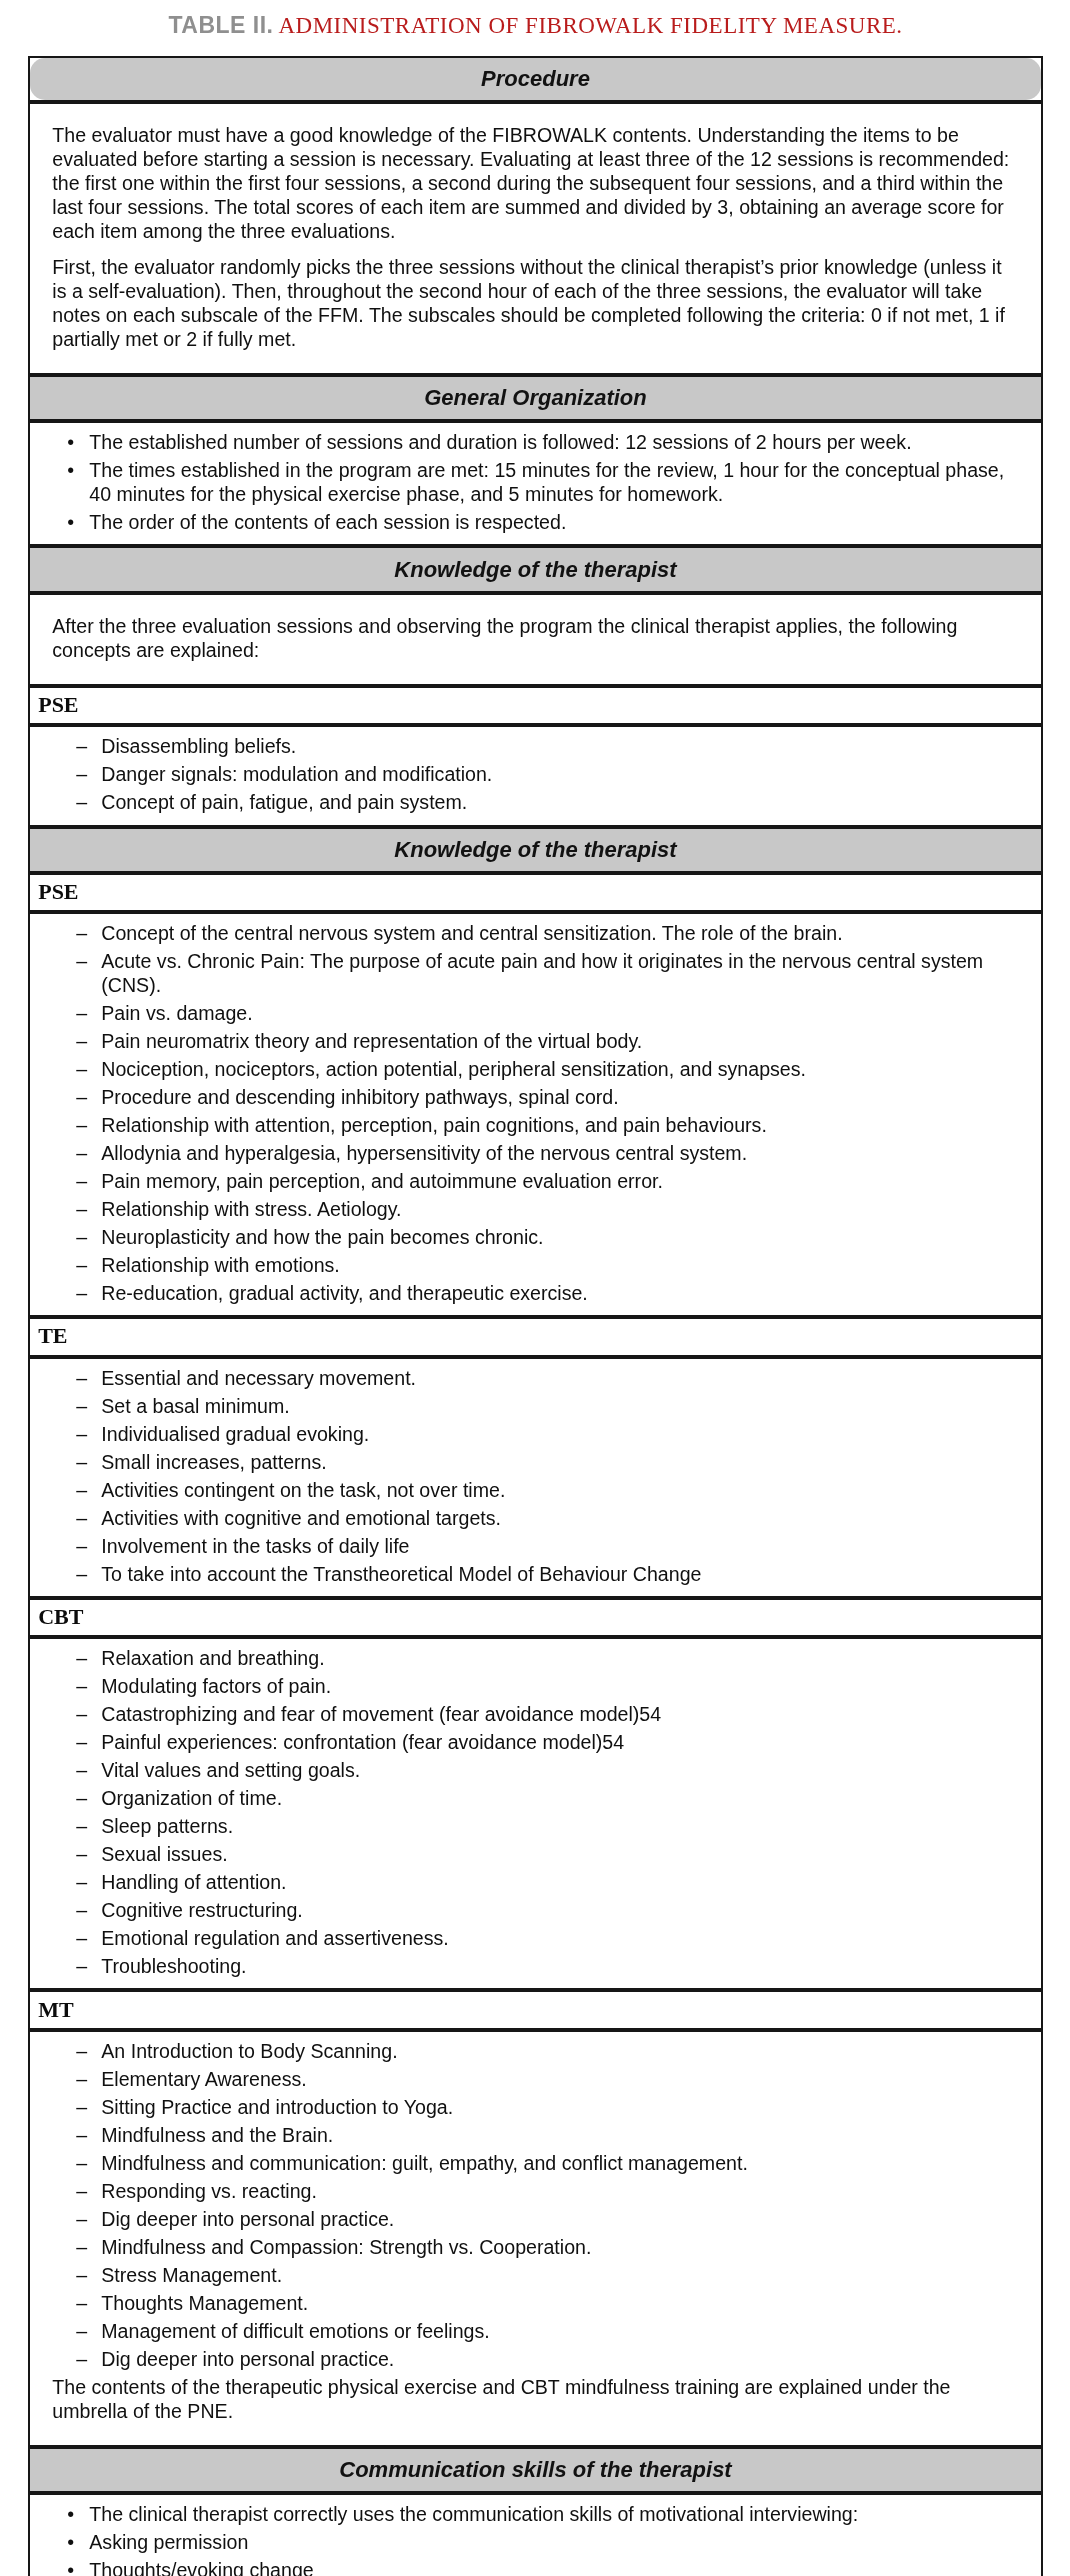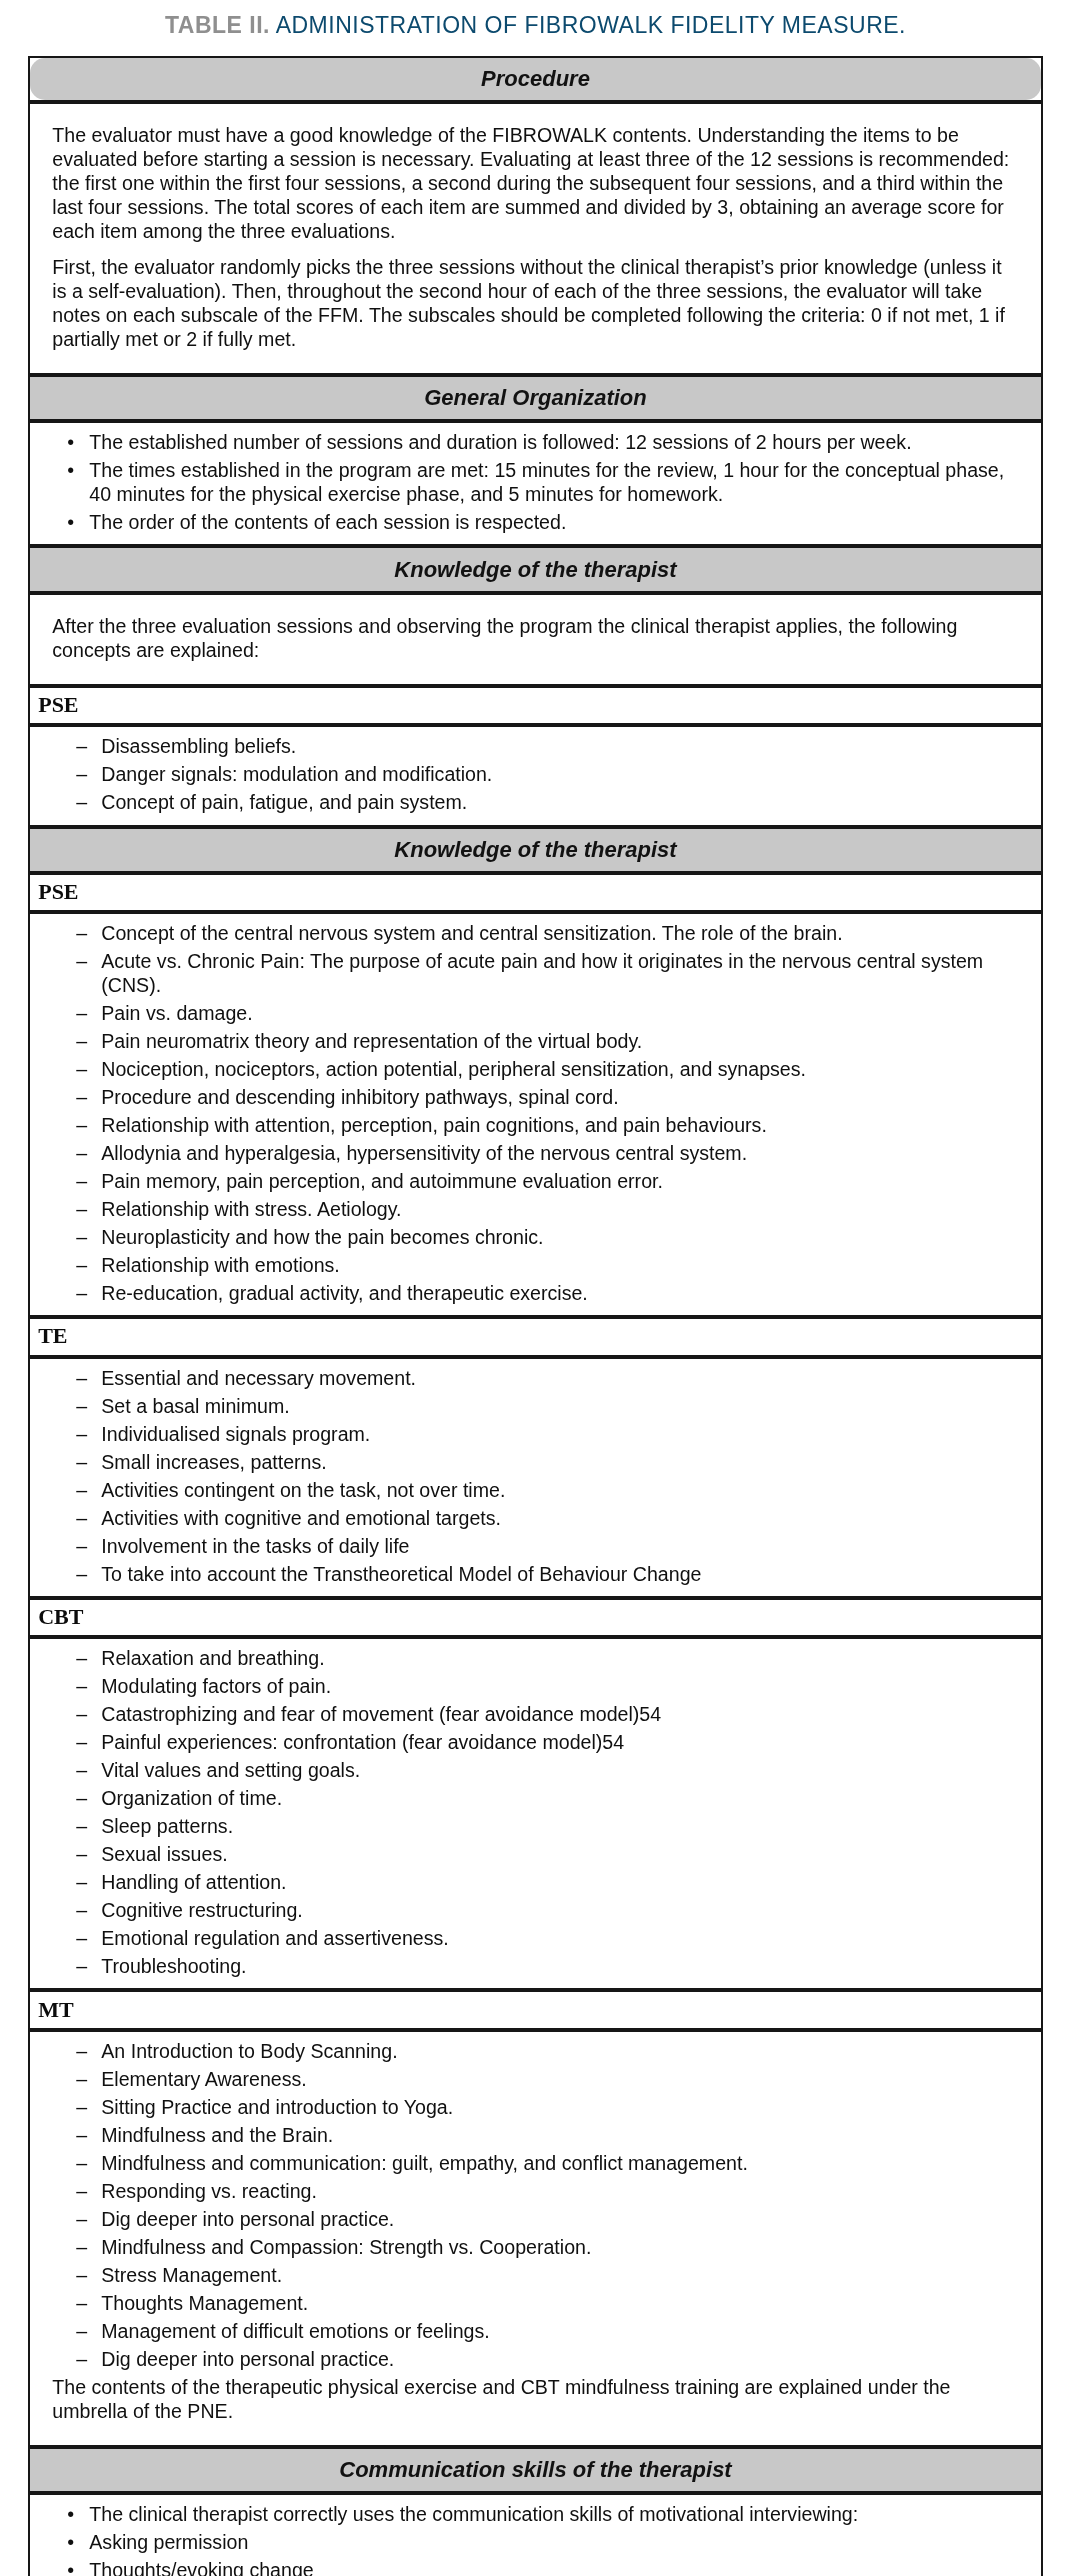--- a/index.html
+++ b/index.html
@@ -18,21 +18,21 @@
   }
   .page{width:1071px;min-height:2739px;padding-top:12.4px;}
   .doc-title{
     text-align:center;
     font-size:23px;
     letter-spacing:0.5px;
     margin-bottom:16.5px;
     white-space:nowrap;
   }
   .doc-title .t-label{font-weight:bold;color:var(--title-label);}
-  .doc-title .t-text{font-weight:normal;color:#0c4a6e;}
+  .doc-title .t-text{font-weight:normal;color:#b91c1c;font-family:Liberation Serif, serif;}
   .fidelity-table{
     margin:0 28px 14.4px 28px;
     border:2.6px solid var(--border);
     background:#fff;
   }
   .block{border-top:4.1px solid var(--border);}
   .block:first-child{border-top:none;border-radius:15px;}
   .header-row{
     background:var(--header-bg);
     text-align:center;
@@ -107,21 +107,21 @@
         <div class="li li-dash"><span class="marker">–</span><span class="li-text">Pain memory, pain perception, and autoimmune evaluation error.</span></div>
         <div class="li li-dash"><span class="marker">–</span><span class="li-text">Relationship with stress. Aetiology.</span></div>
         <div class="li li-dash"><span class="marker">–</span><span class="li-text">Neuroplasticity and how the pain becomes chronic.</span></div>
         <div class="li li-dash"><span class="marker">–</span><span class="li-text">Relationship with emotions.</span></div>
         <div class="li li-dash"><span class="marker">–</span><span class="li-text">Re-education, gradual activity, and therapeutic exercise.</span></div>
       </div>
       <div class="block sublabel-row"><span class="sublabel-text">TE</span></div>
       <div class="block cell">
         <div class="li li-dash"><span class="marker">–</span><span class="li-text">Essential and necessary movement.</span></div>
         <div class="li li-dash"><span class="marker">–</span><span class="li-text">Set a basal minimum.</span></div>
-        <div class="li li-dash"><span class="marker">–</span><span class="li-text">Individualised signals program.</span></div>
+        <div class="li li-dash"><span class="marker">–</span><span class="li-text">Individualised gradual evoking.</span></div>
         <div class="li li-dash"><span class="marker">–</span><span class="li-text">Small increases, patterns.</span></div>
         <div class="li li-dash"><span class="marker">–</span><span class="li-text">Activities contingent on the task, not over time.</span></div>
         <div class="li li-dash"><span class="marker">–</span><span class="li-text">Activities with cognitive and emotional targets.</span></div>
         <div class="li li-dash"><span class="marker">–</span><span class="li-text">Involvement in the tasks of daily life</span></div>
         <div class="li li-dash"><span class="marker">–</span><span class="li-text">To take into account the Transtheoretical Model of Behaviour Change</span></div>
       </div>
       <div class="block sublabel-row"><span class="sublabel-text">CBT</span></div>
       <div class="block cell">
         <div class="li li-dash"><span class="marker">–</span><span class="li-text">Relaxation and breathing.</span></div>
         <div class="li li-dash"><span class="marker">–</span><span class="li-text">Modulating factors of pain.</span></div>

